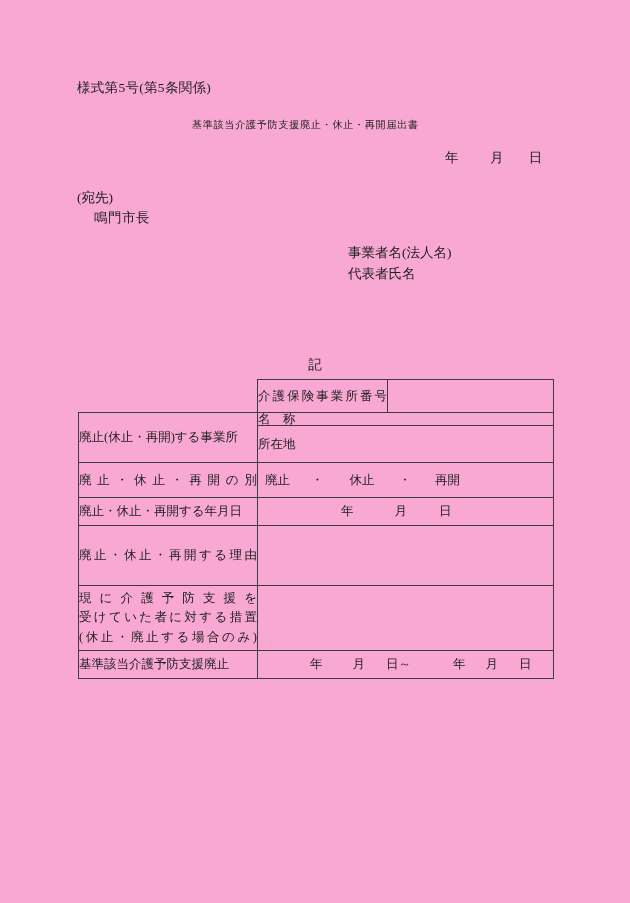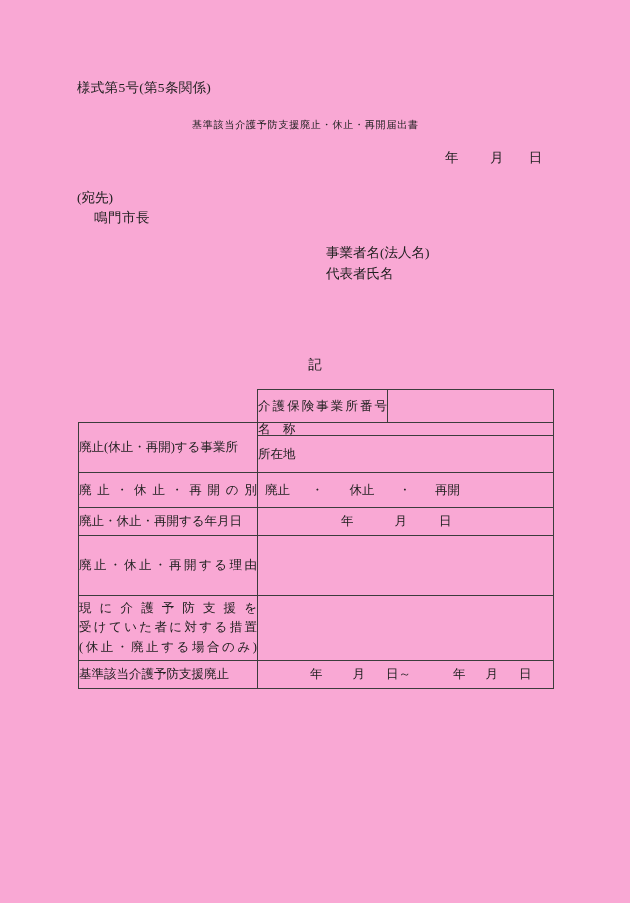--- a/index.html
+++ b/index.html
@@ -23,28 +23,28 @@
   .date-line .u { display: inline-block; }
   .date-line .u:nth-child(2) { margin-left: 28px; }
   .date-line .u:nth-child(3) { margin-left: 22px; }
 
   .addressee-prefix { left: 77px; top: 191px; }
   .addressee-name   { left: 94px; top: 211px; letter-spacing: 0.5px; }
 
   .submitter { left: 305px; top: 246px; }
   .submitter .row { height: 21px; }
   .submitter .slabel { display: inline-block; width: 43px; }
-  .submitter .indent { margin-left: 21px; }
+  .submitter .indent { margin-left: 43px; }
 
   .statement { left: 93px; top: 316px; letter-spacing: 0.2px; }
   .ki { left: 0; top: 358px; width: 630px; text-align: center; white-space: nowrap; }
 
   table.form-table {
     position: absolute;
-    left: 78px; top: 389px;
+    left: 78px; top: 379px;
     width: 475px;
     border-collapse: collapse;
     table-layout: fixed;
   }
   .form-table td {
     border: 1px solid #3c3c3c;
     vertical-align: middle;
     padding: 0;
     font-size: 12.5px;
     color: #212121;

